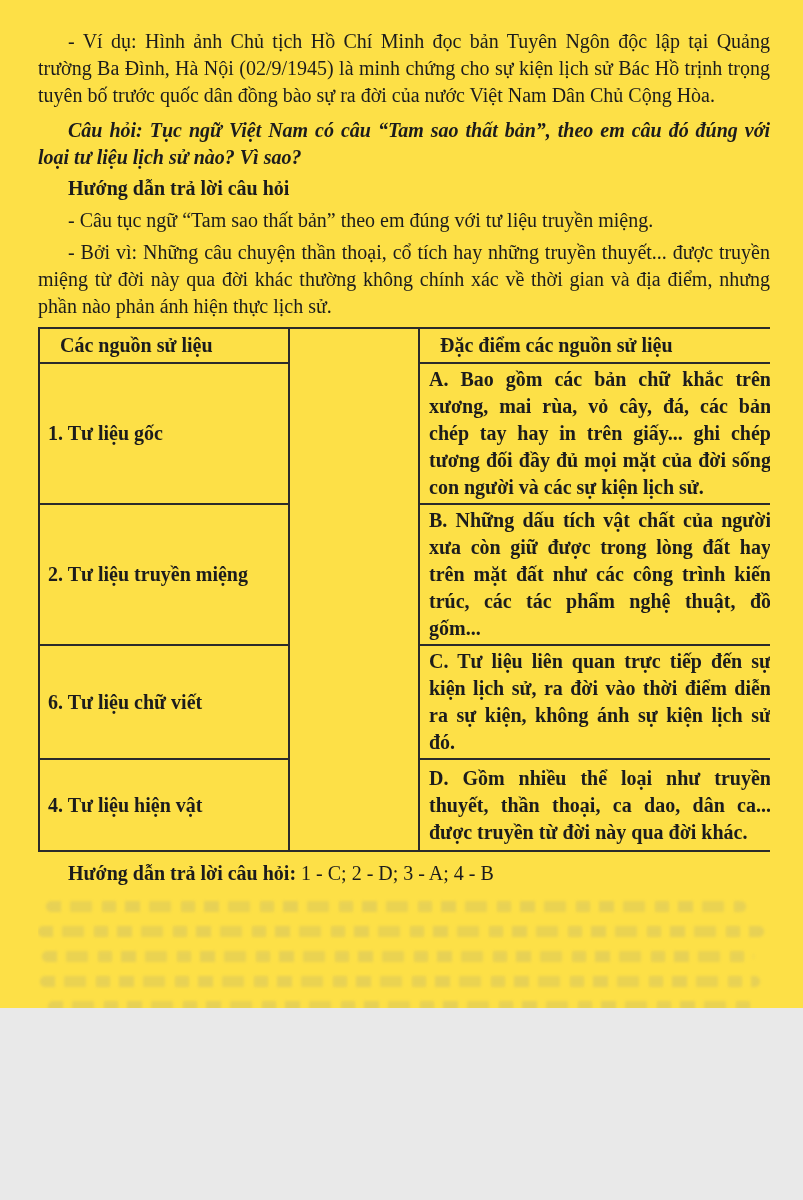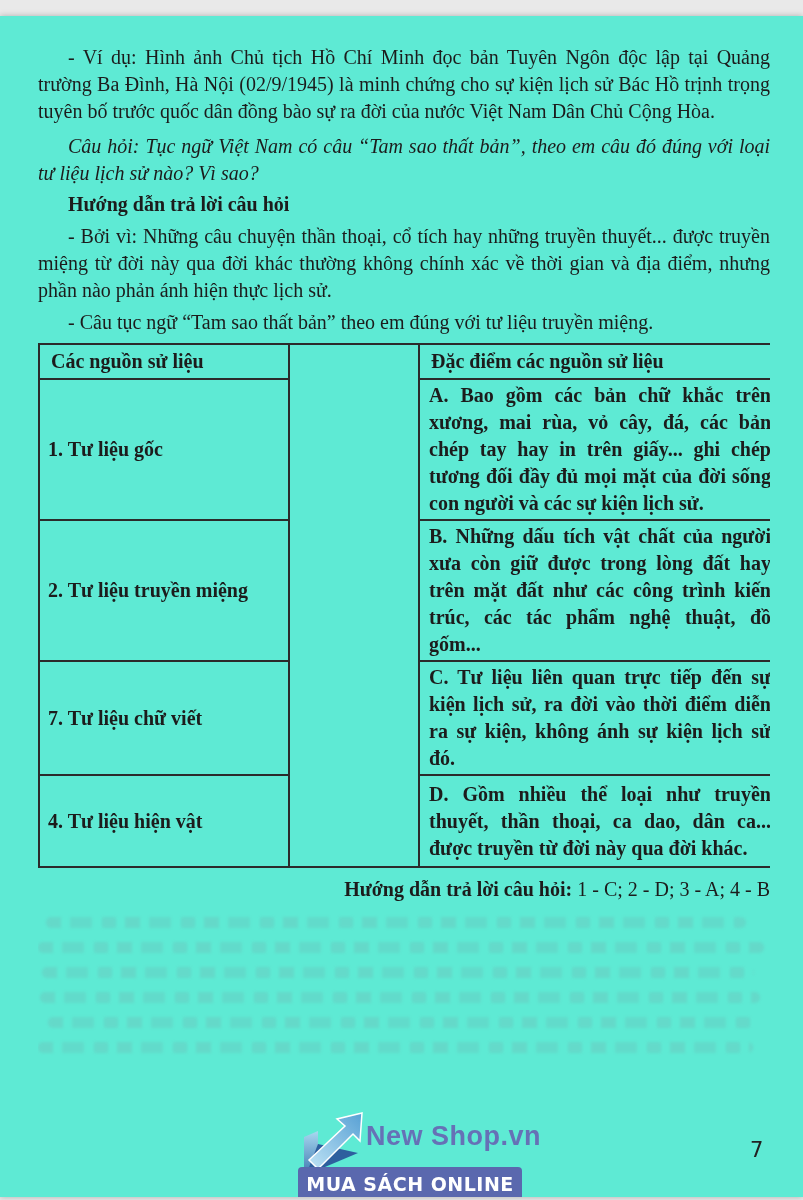--- a/index.html
+++ b/index.html
@@ -1,34 +1,34 @@
 <!DOCTYPE html>
 <html><head>
 <meta charset="utf-8">
 <style>
   html,body { margin:0; padding:0; background:#e9e9e9; }
   .page {
     position:relative;
-    width:803px; height:1181px;
-    margin:16px auto;
-    background:#5eead4;
+    width:803px; height:1008px;
+    margin:0 auto;
+    background:#fde047;
     color:#1c1c1c;
     font-family:"Liberation Serif", serif;
     overflow:hidden;
     box-shadow:0 0 6px rgba(0,0,0,.25);
   }
   .content {
     position:absolute; top:28px; left:38px; width:732px; height:1075px;
     overflow:hidden;
   }
   .content p { margin:0; font-size:20px; line-height:27px; }
   .para { text-align:justify; text-indent:30px; }
   .bullet { text-align:justify; text-indent:30px; }
   .question {
-    font-weight:normal; font-style:italic;
+    font-weight:bold; font-style:italic;
     text-align:justify; text-indent:30px;
     line-height:29px; margin-top:8px !important;
   }
   .question2 { line-height:30px; margin-top:6px !important; }
   .guide-heading {
     font-weight:bold; margin:4px 0 0 30px !important; line-height:27px;
   }
   .mt5 { margin-top:5px !important; }
 
   
@@ -38,34 +38,34 @@
   }
   table.match col.c1 { width:250px; }
   table.match col.c2 { width:130px; }
   table.match col.c3 { width:362px; }
   table.match th, table.match td {
     border:2px solid #2b2b2b;
     font-size:20px;
     font-weight:bold;
   }
   table.match th {
-    font-weight:bold; text-align:left; padding:2px 11px; height:29px;
+    font-weight:bold; text-align:left; padding:2px 20px; height:29px;
   }
   td.source { padding:20px 8px; vertical-align:middle; }
   td.feature {
     padding:2px 9px; vertical-align:middle;
     text-align:justify; line-height:27px;
   }
   td.mid { background:transparent; }
   tr.r1 { height:140px; }
   tr.r2 { height:137px; }
   tr.r3 { height:90px;  }
   tr.r4 { height:92px;  }
 
-  .answer-line { margin-top:8px !important; margin-left:30px !important; line-height:28px;text-align:right; }
+  .answer-line { margin-top:8px !important; margin-left:30px !important; line-height:28px; }
   .answer-line b { font-weight:bold; }
 
   
   .bleed { margin-top:14px; opacity:.55; }
   .bleed-line {
     height:11px; border-radius:5px;
     background:repeating-linear-gradient(90deg,
       rgba(128,138,150,.32) 0 15px, transparent 15px 24px,
       rgba(120,132,146,.26) 24px 46px, transparent 46px 56px,
       rgba(128,138,150,.30) 56px 70px, transparent 70px 79px);
@@ -102,23 +102,23 @@
 
 <div class="page">
   <div class="content">
 
     <p class="para">- Ví dụ: Hình ảnh Chủ tịch Hồ Chí Minh đọc bản Tuyên Ngôn độc lập tại Quảng trường Ba Đình, Hà Nội (02/9/1945) là minh chứng cho sự kiện lịch sử Bác Hồ trịnh trọng tuyên bố trước quốc dân đồng bào sự ra đời của nước Việt Nam Dân Chủ Cộng Hòa.</p>
 
     <p class="question">Câu hỏi: Tục ngữ Việt Nam có câu “Tam sao thất bản”, theo em câu đó đúng với loại tư liệu lịch sử nào? Vì sao?</p>
 
     <p class="guide-heading">Hướng dẫn trả lời câu hỏi</p>
 
+    <p class="bullet mt5">- Câu tục ngữ “Tam sao thất bản” theo em đúng với tư liệu truyền miệng.</p>
+
     <p class="bullet mt5">- Bởi vì: Những câu chuyện thần thoại, cổ tích hay những truyền thuyết... được truyền miệng từ đời này qua đời khác thường không chính xác về thời gian và địa điểm, nhưng phần nào phản ánh hiện thực lịch sử.</p>
-
-    <p class="bullet mt5">- Câu tục ngữ “Tam sao thất bản” theo em đúng với tư liệu truyền miệng.</p>
 
 
     <table class="match">
       <colgroup>
           <col class="c1">
           <col class="c2">
           <col class="c3">
         </colgroup>
       <tbody>
           <tr>
@@ -128,21 +128,21 @@
       </tr>
       <tr class="r1">
         <td class="source">1. Tư liệu gốc</td>
         <td class="feature">A. Bao gồm các bản chữ khắc trên xương, mai rùa, vỏ cây, đá, các bản chép tay hay in trên giấy... ghi chép tương đối đầy đủ mọi mặt của đời sống con người và các sự kiện lịch sử.</td>
       </tr>
       <tr class="r2">
         <td class="source">2. Tư liệu truyền miệng</td>
         <td class="feature">B. Những dấu tích vật chất của người xưa còn giữ được trong lòng đất hay trên mặt đất như các công trình kiến trúc, các tác phẩm nghệ thuật, đồ gốm...</td>
       </tr>
       <tr class="r3">
-        <td class="source">7. Tư liệu chữ viết</td>
+        <td class="source">6. Tư liệu chữ viết</td>
         <td class="feature">C. Tư liệu liên quan trực tiếp đến sự kiện lịch sử, ra đời vào thời điểm diễn ra sự kiện, không ánh sự kiện lịch sử đó.</td>
       </tr>
       <tr class="r4">
         <td class="source">4. Tư liệu hiện vật</td>
         <td class="feature">D. Gồm nhiều thể loại như truyền thuyết, thần thoại, ca dao, dân ca... được truyền từ đời này qua đời khác.</td>
       </tr>
     </tbody>
       </table>
 
     <p class="answer-line"><b>Hướng dẫn trả lời câu hỏi:</b><span> 1 - C; 2 - D; 3 - A; 4 - B</span></p>

